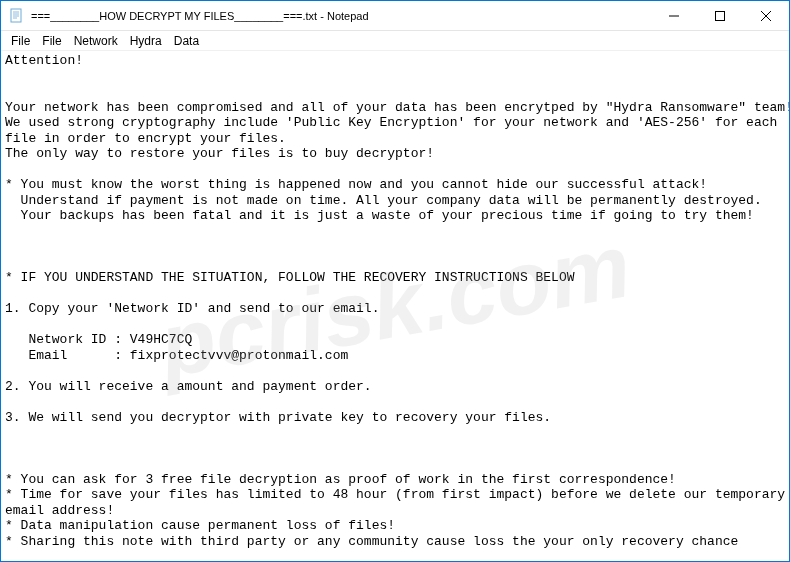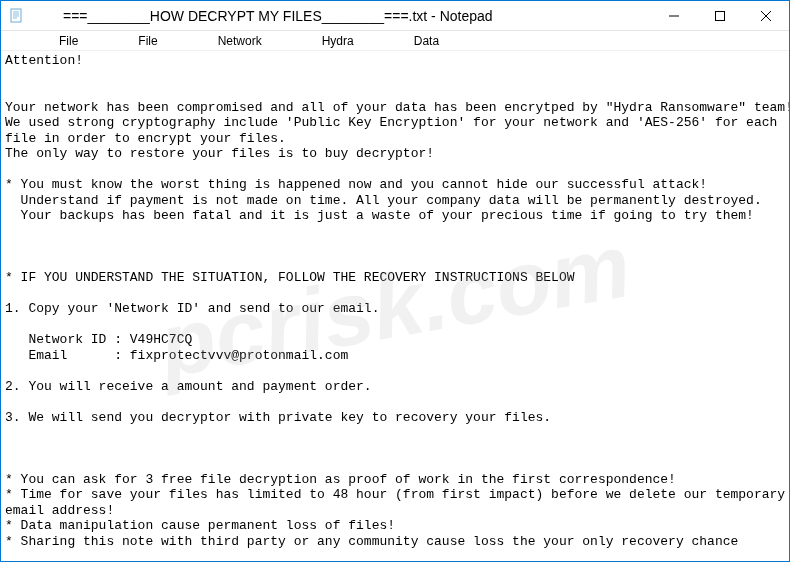--- a/index.html
+++ b/index.html
@@ -32,25 +32,24 @@
       width: 16px;
       height: 16px;
       margin-left: 8px;
       margin-right: 6px;
       display: flex;
       align-items: center;
       justify-content: center;
     }
     .title-text {
       flex: 1;
-      font-size: 14px;
+      font-size: 11px;
       color: #000;
       white-space: nowrap;
       overflow: hidden;
-      margin-left: 32px;
     }
     .window-controls {
       display: flex;
       height: 100%;
     }
     .win-btn {
       width: 46px;
       height: 100%;
       display: flex;
       align-items: center;
@@ -64,21 +63,20 @@
       background: #fff;
       display: flex;
       align-items: center;
       padding-left: 4px;
       border-bottom: 1px solid #f0f0f0;
     }
     .menu-item {
       font-size: 12px;
       padding: 10px 6px;
       cursor: pointer;
-      margin-left: 48px;
     }
     .content {
       flex: 1;
       overflow: hidden;
       background: #fff;
       position: relative;
     }
     .text-area {
       width: 100%;
       height: 100%;

